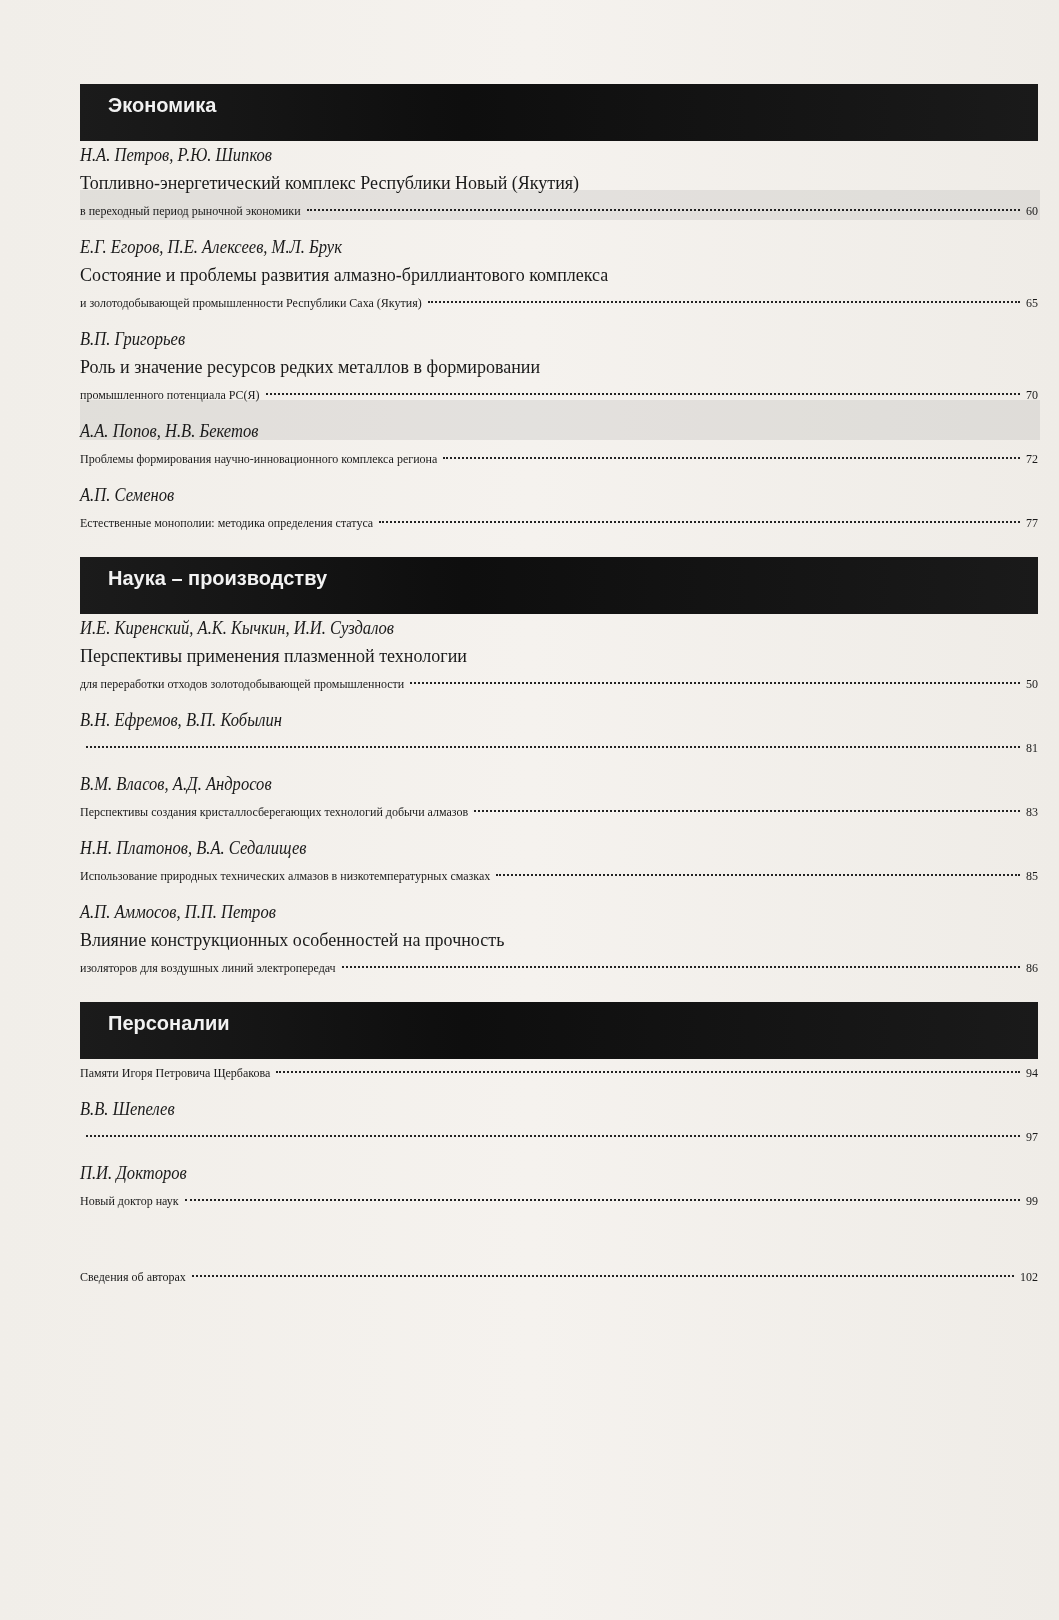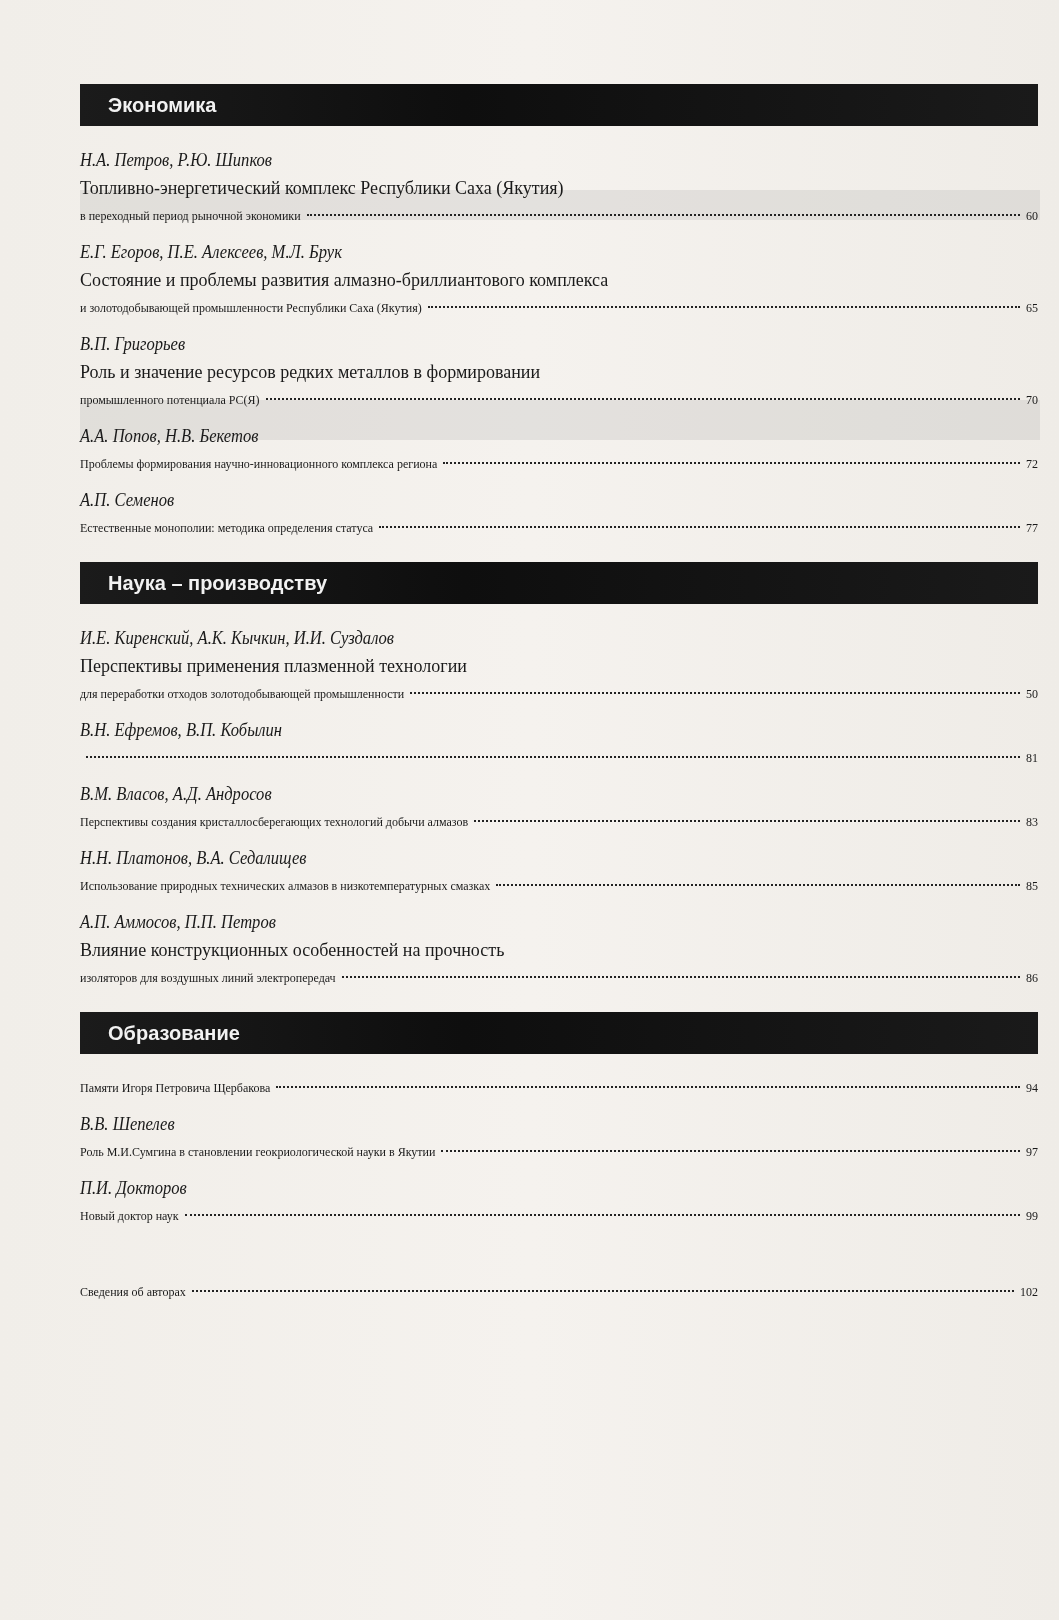--- a/index.html
+++ b/index.html
@@ -20,23 +20,23 @@
   .bleed-2 { left: 80px; top: 400px; width: 960px; height: 40px; }
   .toc {
     position: absolute; left: 80px; top: 84px; width: 958px;
   }
   .section-header {
     background: #141414;
     background-image: linear-gradient(90deg, #1b1b1b, #0e0e0e 40%, #1a1a1a 100%);
     color: #f2f2f2;
     font-family: "Liberation Sans", "DejaVu Sans", sans-serif;
     font-weight: bold; font-size: 20px;
-    height: 42px; line-height: 42px;
+    height: 57px; line-height: 42px;
     padding-left: 28px;
-    margin-bottom: 20px;
+    margin-bottom: 0;
   }
   .section { margin-bottom: 20px; }
   .entry { margin-bottom: 8px; }
   .authors {
     font-style: italic; font-size: 18px; line-height: 28px;
     transform: scaleX(0.92); transform-origin: left;
   }
   .line {
     display: flex; align-items: baseline;
     font-size: 12px; line-height: 28px;
@@ -57,21 +57,21 @@
   <div class="bleed bleed-1"></div>
   <div class="bleed bleed-2"></div>
 
   <div class="toc">
 
     <div class="section">
       <div class="section-header">Экономика</div>
 
       <div class="entry">
         <div class="authors">Н.А. Петров, Р.Ю. Шипков</div>
-        <div class="plain">Топливно-энергетический комплекс Республики Саха (Якутия)</div>
+        <div class="plain">Топливно-энергетический комплекс Республики Новый (Якутия)</div>
         <div class="line">
           <span class="txt">в переходный период рыночной экономики</span>
           <span class="dots"></span>
           <span class="pg">60</span>
         </div>
       </div>
 
       <div class="entry">
         <div class="authors">Е.Г. Егоров, П.Е. Алексеев, М.Л. Брук</div>
         <div class="plain">Состояние и проблемы развития алмазно-бриллиантового комплекса</div>
@@ -156,35 +156,34 @@
         <div class="line">
           <span class="txt">изоляторов для воздушных линий электропередач</span>
           <span class="dots"></span>
           <span class="pg">86</span>
         </div>
       </div>
     </div>
 
 
     <div class="section">
-      <div class="section-header">Образование</div>
+      <div class="section-header">Персоналии</div>
 
       <div class="entry">
         <div class="line">
           <span class="txt">Памяти Игоря Петровича Щербакова</span>
           <span class="dots"></span>
           <span class="pg">94</span>
         </div>
       </div>
 
 
       <div class="entry">
         <div class="authors">В.В. Шепелев</div>
         <div class="line">
-          <span class="txt">Роль М.И.Сумгина в становлении геокриологической науки в Якутии</span>
           <span class="dots"></span>
           <span class="pg">97</span>
         </div>
       </div>
 
       <div class="entry">
         <div class="authors">П.И. Докторов</div>
         <div class="line">
           <span class="txt">Новый доктор наук</span>
           <span class="dots"></span>

